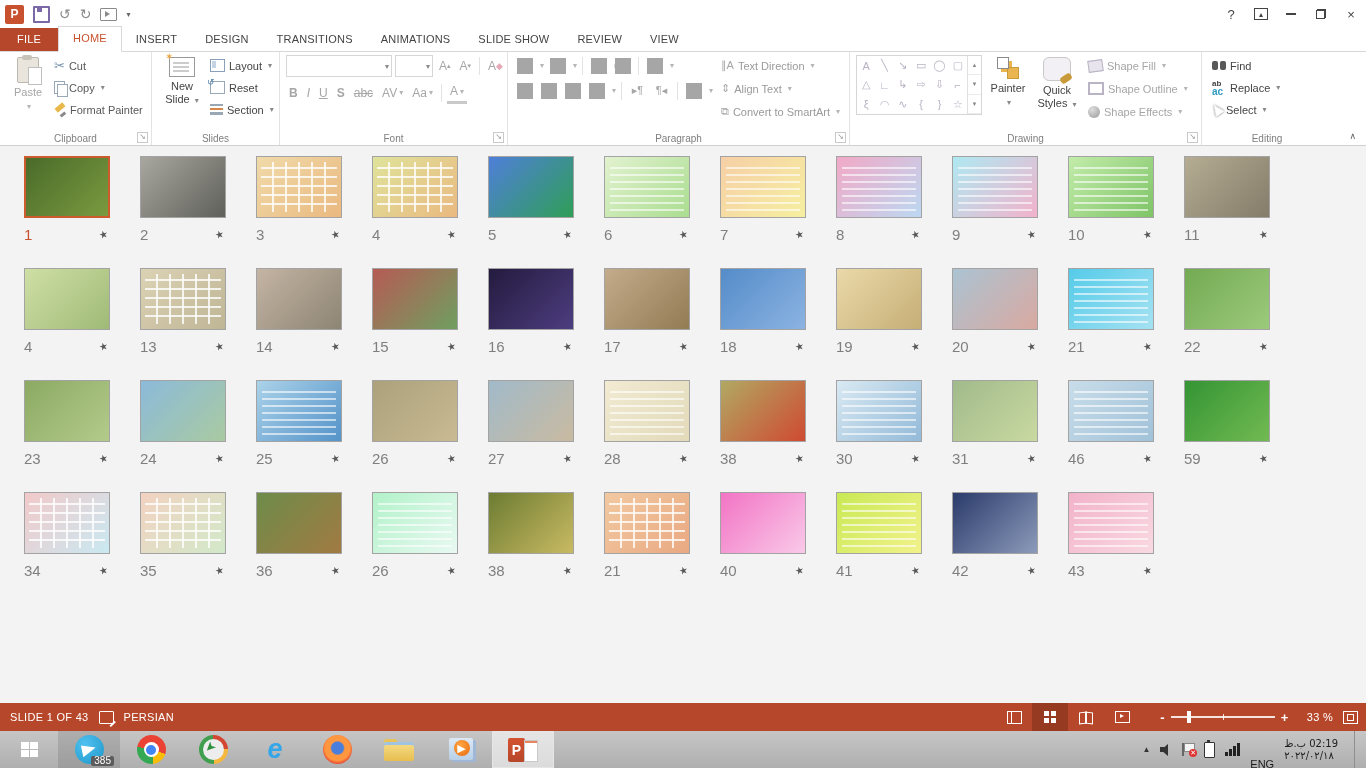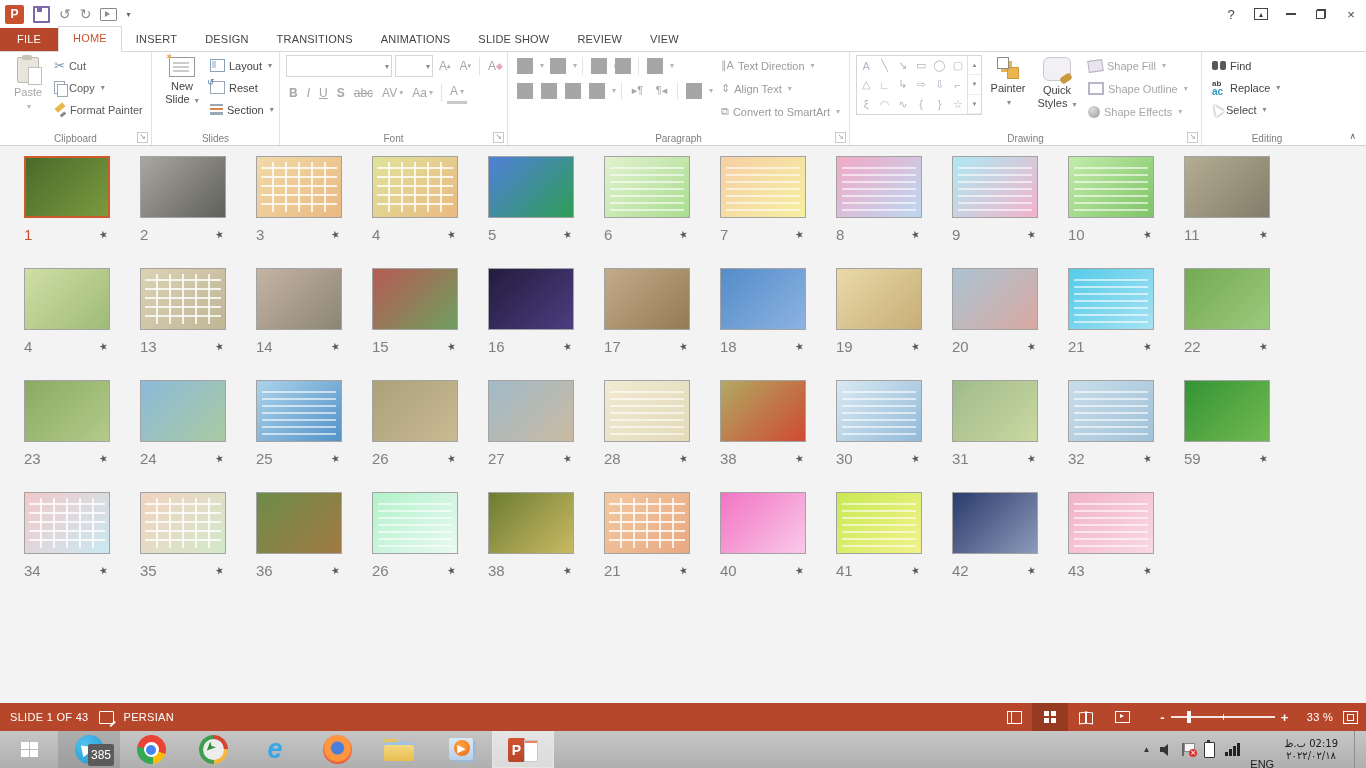--- a/index.html
+++ b/index.html
@@ -228,21 +228,21 @@
     display:flex;align-items:center;}
   .tb-start{width:58px;height:37px;display:flex;align-items:center;justify-content:center;}
   .ic-win{width:17px;height:15px;display:grid;grid-template-columns:8px 8px;grid-template-rows:7px 7px;gap:1px;}
   .ic-win span{background:#fff;}
   .tbtn{width:62px;height:37px;display:flex;align-items:center;justify-content:center;position:relative;}
   .tbtn.pressed{background:rgba(90,90,90,.22);}
   .tbtn.activewin{background:rgba(255,255,255,.55);box-shadow:inset 0 0 0 1px #E6E6E6;}
   .ic-telegram{width:29px;height:29px;border-radius:50%;background:radial-gradient(circle at 35% 30%,#4FC1F0,#1E96C8);position:relative;}
   .ic-telegram::after{content:"";position:absolute;left:7px;top:9px;width:0;height:0;
     border-left:14px solid #fff;border-top:5px solid transparent;border-bottom:7px solid transparent;transform:rotate(-12deg);}
-  .tg-badge{position:absolute;right:6px;bottom:2px;background:#5b5b5b;color:#fff;font-size:12px;padding:6px 3px;border-radius:2px;line-height:10px;margin-top:20px;}
+  .tg-badge{position:absolute;right:6px;bottom:2px;background:#5b5b5b;color:#fff;font-size:10px;padding:0 3px;border-radius:2px;line-height:10px;margin-top:20px;}
   .ic-chrome{width:29px;height:29px;border-radius:50%;
     background:conic-gradient(#EA4335 0 30%,#FBBC05 30% 48%,#34A853 48% 78%,#EA4335 78%);position:relative;}
   .ic-chrome::before{content:"";position:absolute;left:7px;top:7px;width:15px;height:15px;border-radius:50%;background:#fff;}
   .ic-chrome::after{content:"";position:absolute;left:9.5px;top:9.5px;width:10px;height:10px;border-radius:50%;background:#4285F4;}
   .ic-idm{width:29px;height:29px;border-radius:50%;background:conic-gradient(#D24632 0 25%,#F5B73E 25% 50%,#3F9F4E 50% 100%);position:relative;}
   .ic-idm::before{content:"";position:absolute;left:4px;top:4px;width:21px;height:21px;border-radius:50%;background:#EDEDED;}
   .ic-idm::after{content:"➤";position:absolute;left:6px;top:5px;color:#2F8F3E;font-size:13px;transform:rotate(135deg);}
   .ic-ie{font-size:27px;font-style:italic;font-weight:bold;color:#35A6E8;line-height:29px;}
   .ic-firefox{width:29px;height:29px;border-radius:50%;
     background:radial-gradient(circle at 50% 45%,#4a7edc 0 27%,#FF9640 34% 58%,#E8442F 74%,#B5007F 100%);}
@@ -268,21 +268,21 @@
   .ic-flag{width:12px;height:13px;position:relative;}
   .ic-flag::before{content:"";position:absolute;left:0;top:0;width:1.5px;height:13px;background:#666;}
   .ic-flag::after{content:"✕";position:absolute;right:-3px;bottom:-1px;font-size:7px;color:#fff;background:#D33;border-radius:50%;
     width:8px;height:8px;line-height:8px;text-align:center;}
   .ic-flag i{position:absolute;left:1.5px;top:0;width:9px;height:7px;background:#f5f5f5;border:1px solid #888;}
   .ic-battery{width:9px;height:14px;border:1.5px solid #333;border-radius:1px;position:relative;background:#fff;}
   .ic-battery::before{content:"";position:absolute;left:1.5px;top:-3px;width:3px;height:2px;background:#333;}
   .ic-signal{width:15px;height:13px;position:relative;}
   .ic-signal span{position:absolute;bottom:0;width:2.5px;background:#222;}
   .tray-lang{font-size:11px;margin-top:28px;}
-  .tray-clock{font-family:"DejaVu Sans",sans-serif;font-size:10px;line-height:12px;text-align:center;direction:rtl;}
+  .tray-clock{font-family:"DejaVu Sans",sans-serif;font-size:10px;line-height:12px;text-align:left;direction:rtl;}
   .show-desktop{width:7px;height:37px;border-left:1px solid #8f8f8f;margin-left:6px;}
 </style>
 </head>
 <body>
 
 <div class="app">
 
   <div class="titlebar">
     <div class="qat">
       <span class="pp-logo">P</span>
@@ -799,21 +799,21 @@
         <div class="cell">
     <div class="thumb k-photo" style="background: linear-gradient(135deg, rgb(161, 186, 139), rgb(201, 217, 161));"></div>
     <div class="meta">
       <span class="num">31</span>
       <span class="star">★</span>
     </div>
   </div>
         <div class="cell">
     <div class="thumb k-text" style="background: linear-gradient(135deg, rgb(201, 221, 233), rgb(161, 194, 217));"></div>
     <div class="meta">
-      <span class="num">32</span>
+      <span class="num">46</span>
       <span class="star">★</span>
     </div>
   </div>
         <div class="cell">
     <div class="thumb k-photo" style="background: linear-gradient(135deg, rgb(52, 148, 52), rgb(114, 186, 82));"></div>
     <div class="meta">
       <span class="num">59</span>
       <span class="star">★</span>
     </div>
   </div>

